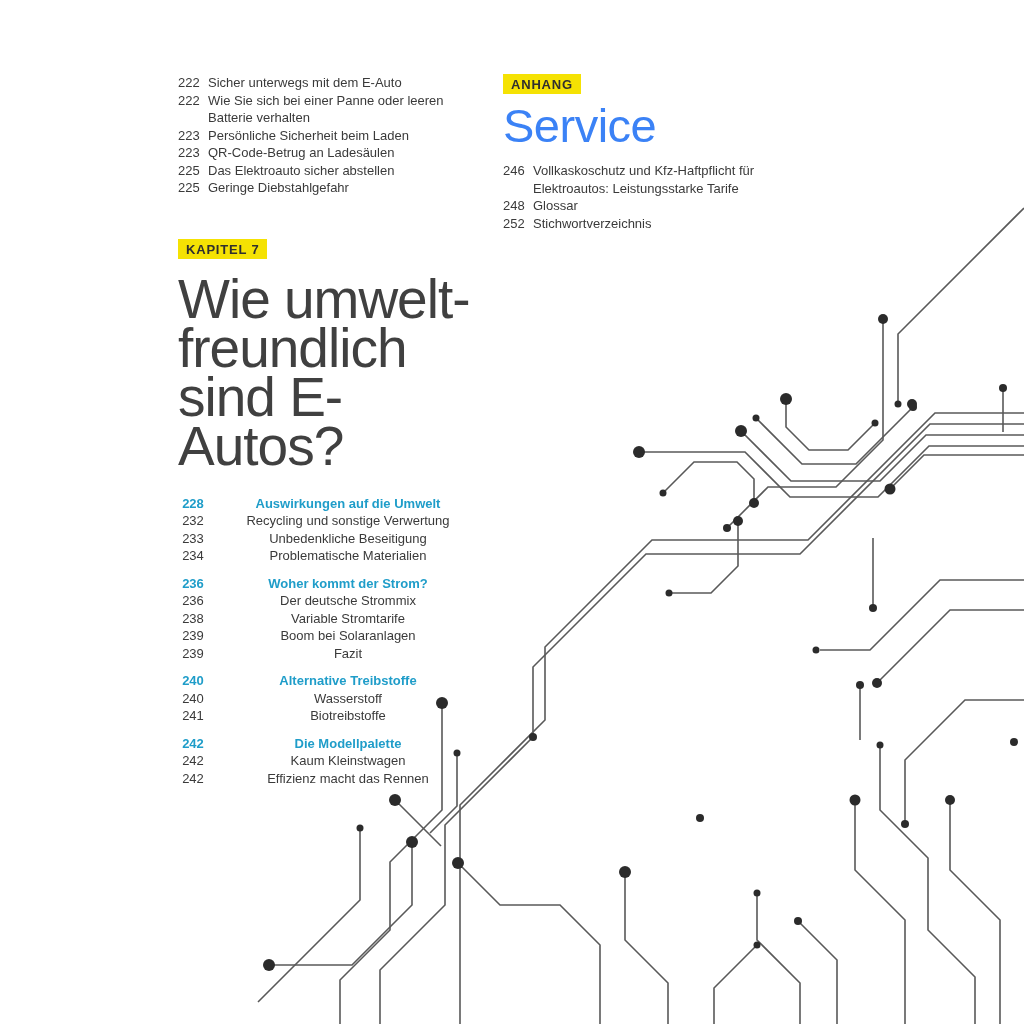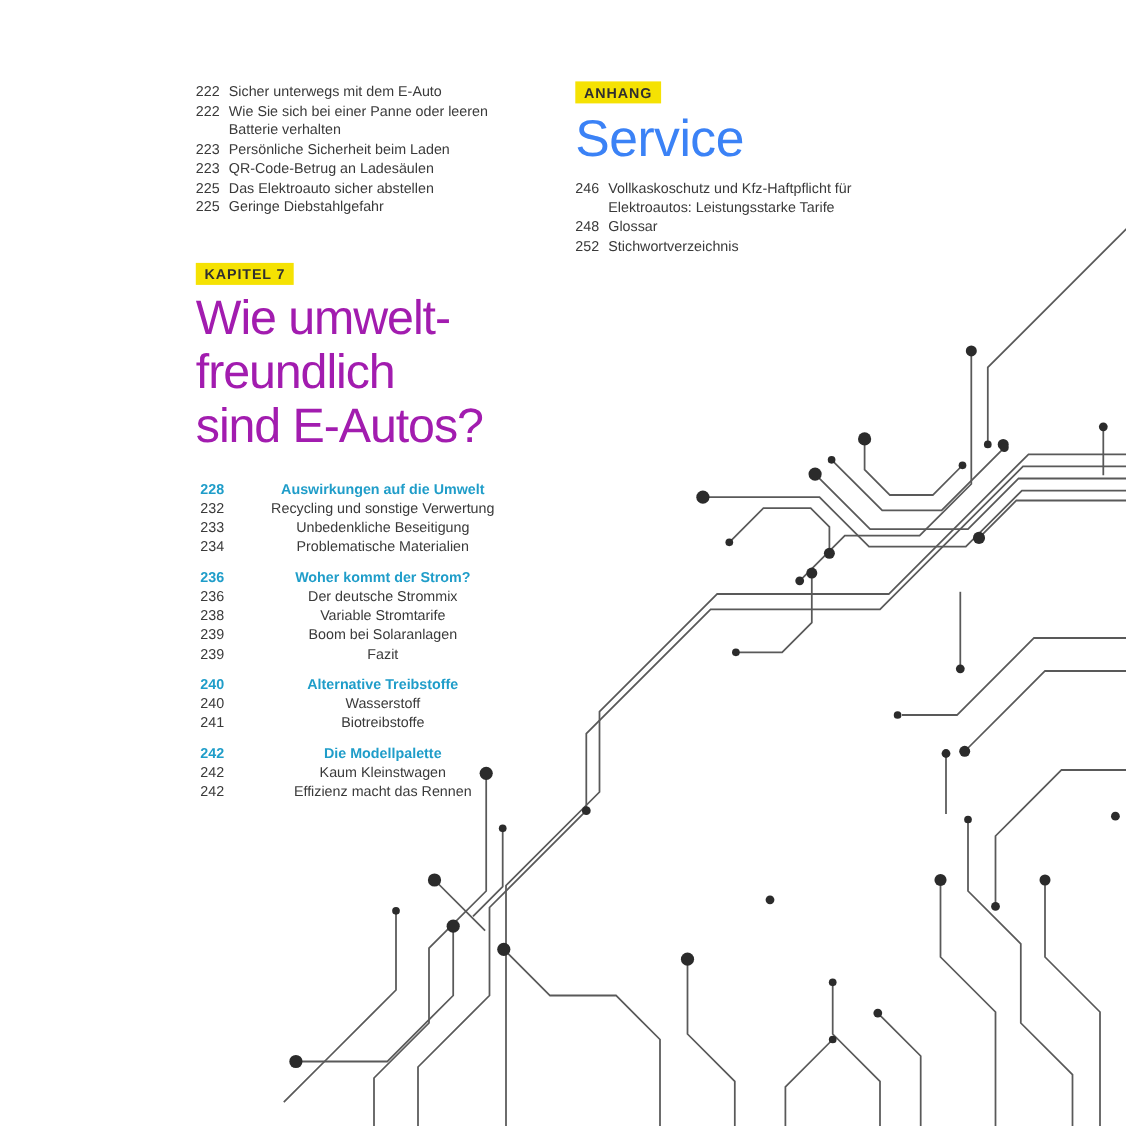--- a/index.html
+++ b/index.html
@@ -7,35 +7,35 @@
   .page {
     position:relative; width:1024px; height:1024px; background:#ffffff;
     overflow:hidden; color:#3a3a3a;
   }
   .circuit {
     position:absolute; left:0; top:0; width:1024px; height:1024px; z-index:0;
     pointer-events:none;
   }
   .col { position:absolute; z-index:1; }
   .left-col  { left:178px; top:74px; width:310px; }
-  .right-col { left:523px; top:74px; width:320px; }
+  .right-col { left:503px; top:74px; width:320px; }
 
   .toc-row { display:grid; grid-template-columns:30px 1fr; font-size:13px; line-height:17.5px; }
   .toc-row .num { color:#3a3a3a; }
   .toc-row .lbl { white-space:pre-line; }
 
   .badge {
     display:inline-block; background:#f5e203; color:#2f2f2f;
     font-size:13px; font-weight:bold; letter-spacing:0.8px;
     padding:3px 8px 2px 8px;
   }
   .chapter-badge { margin-top:42px; }
   .chapter-title {
-    margin-top:6px; font-size:44px; line-height:49px; font-weight:300;
-    color:#a21caf; letter-spacing:-1px;
+    margin-top:16px; font-size:55px; line-height:49px; font-weight:300;
+    color:#404040; letter-spacing:-1px;
   }
   .sections { margin-top:24px;text-align:center; }
   .section-group { margin-bottom:10px; }
   .section-head .num, .section-head .lbl { color:#1f9dc9; font-weight:bold; }
 
   .service-title {
     margin:8px 0 12px 0; font-size:47px; line-height:48px; font-weight:300;
     color:#3b82f6; letter-spacing:-0.5px;
   }
 </style>

